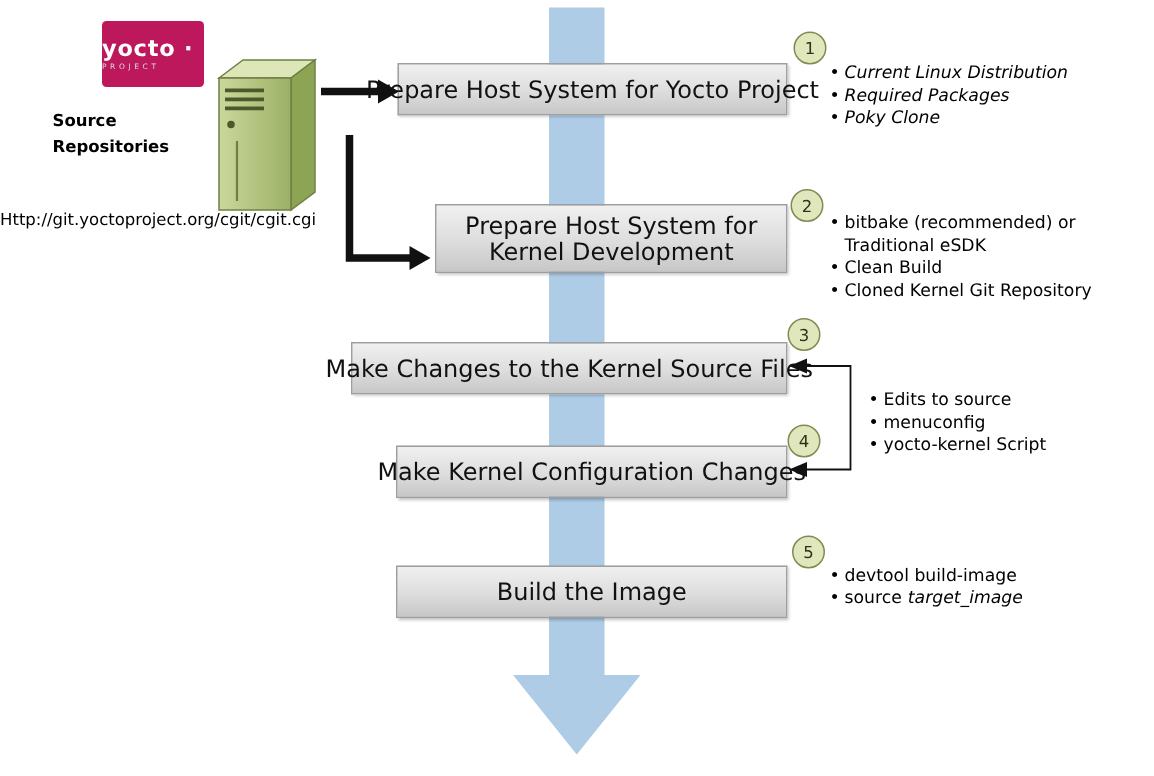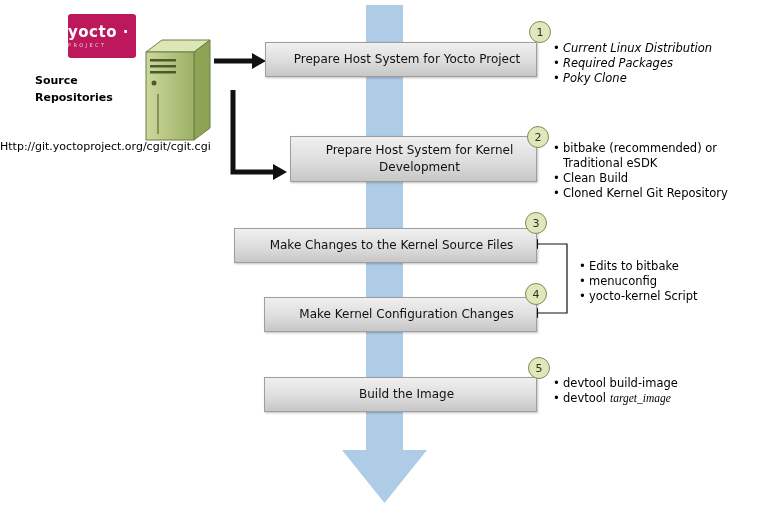--- a/index.html
+++ b/index.html
@@ -20,39 +20,38 @@
   .source-title {
     position:absolute; left:35px; top:72px; width:112px;
     font-weight:bold; font-size:11px; line-height:17px; color:#000;
   }
   .url { position:absolute; left:0; top:140px; font-size:11px; color:#000; }
 
   .server { position:absolute; left:136px; top:36px; }
 
   .step-box {
     position:absolute; display:flex; align-items:center; justify-content:center;
-    text-align:center; font-size:12px; color:#111;
+    text-align:center; font-size:16px; color:#111;
     background:linear-gradient(180deg,#f0f0f0 0%,#dddddd 55%,#c7c7c7 100%);
     border:1px solid #9e9e9e; box-shadow:1px 1px 2px rgba(0,0,0,.25);
     line-height:17px;
-    padding-left:12px;
   }
   .oneline { white-space:nowrap; }
 
   .num-circle {
     position:absolute; width:20px; height:20px; border-radius:50%;
     background:#e1e7bd; border:1px solid #7d8d52;
     display:flex; align-items:center; justify-content:center;
     font-size:11px; color:#2c3319;
   }
 
   .bullets { position:absolute; font-size:11.5px; color:#000; }
   .bullets .bi { position:relative; padding-left:11px; line-height:15px; }
   .bullets .bi::before { content:"•"; position:absolute; left:1px; top:0; }
-  .em { font-style:italic; margin-left:4px;font-family:Liberation Serif, serif; }
+  .em { font-style:italic; margin-left:4px; }
 </style>
 </head>
 <body>
 
 <div class="canvas">
 
   <svg class="overlay" viewBox="0 0 769 517">
 
     <path d="M366,5 L403,5 L403,450 L427,450 L384.5,503 L342,450 L366,450 Z" fill="#aecce6"></path>
 
@@ -116,23 +115,23 @@
     <div class="bi">Poky Clone</div>
   </div>
 
   <div class="bullets" style="left:552px; top:141px; width:180px;">
     <div class="bi">bitbake (recommended) or Traditional eSDK</div>
     <div class="bi">Clean Build</div>
     <div class="bi">Cloned Kernel Git Repository</div>
   </div>
 
   <div class="bullets" style="left:578px; top:259px; width:165px;">
-    <div class="bi">Edits to bitbake</div>
+    <div class="bi">Edits to source</div>
     <div class="bi">menuconfig</div>
     <div class="bi">yocto-kernel Script</div>
   </div>
 
   <div class="bullets" style="left:552px; top:376px; width:190px;">
     <div class="bi">devtool build-image</div>
-    <div class="bi"><span>devtool</span><i class="em">target_image</i></div>
+    <div class="bi"><span>source</span><i class="em">target_image</i></div>
   </div>
 
 </div>
 
 </body></html>

